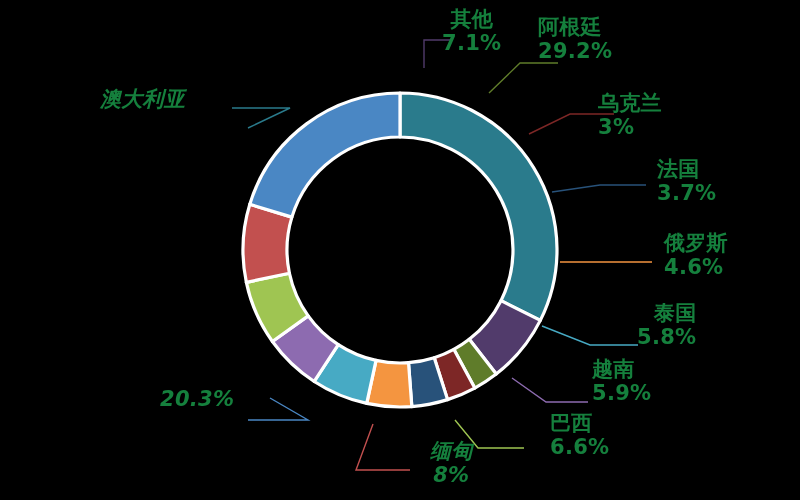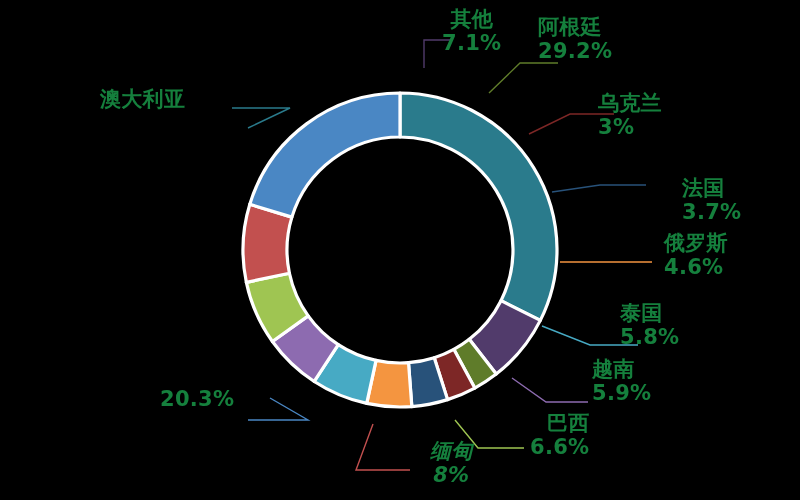--- a/index.html
+++ b/index.html
@@ -41,21 +41,21 @@
     color: #15803d;
     font-size: 21px;
     font-weight: bold;
     line-height: 1.12;
     white-space: nowrap;
     letter-spacing: 0.3px;
   }
   .label-name { display: block; }
   .label-pct  { display: block; }
   .lbl-right { text-align: left; }
-  .lbl-left  { text-align: right; }
+  .lbl-left  { text-align: right; font-style: italic; }
   .lbl-center{ text-align: center; }
 </style>
 </head>
 <body>
 
 <div id="chart-root">
   <svg class="donut-svg" viewBox="0 0 800 500">
     <g id="slices-layer">
         <path d="M 400.00 93.00 A 157 157 0 0 1 540.33 320.40 L 501.00 300.67 A 113 113 0 0 0 400.00 137.00 Z" class="slice-path" fill="#2a7b8c"></path>
         <path d="M 540.33 320.40 A 157 157 0 0 1 496.23 374.05 L 469.26 339.29 A 113 113 0 0 0 501.00 300.67 Z" class="slice-path" fill="#513b6b"></path>
@@ -92,37 +92,37 @@
         <span class="label-pct">7.1%</span>
       </div>
       <div class="label-group lbl-right" style="left: 538px; top: 16px;">
         <span class="label-name">阿根廷</span>
         <span class="label-pct">29.2%</span>
       </div>
       <div class="label-group lbl-right" style="left: 598px; top: 92px;">
         <span class="label-name">乌克兰</span>
         <span class="label-pct">3%</span>
       </div>
-      <div class="label-group lbl-right" style="left: 682px; top: 158px; margin-top: 19px;">
+      <div class="label-group lbl-right" style="left: 657px; top: 158px;">
         <span class="label-name">法国</span>
         <span class="label-pct">3.7%</span>
       </div>
       <div class="label-group lbl-right" style="left: 654px; top: 232px; margin-left: 10px;">
         <span class="label-name">俄罗斯</span>
         <span class="label-pct">4.6%</span>
       </div>
-      <div class="label-group lbl-right" style="left: 620px; top: 302px;">
+      <div class="label-group lbl-right" style="left: 637px; top: 302px; text-align: right;">
         <span class="label-name">泰国</span>
         <span class="label-pct">5.8%</span>
       </div>
       <div class="label-group lbl-right" style="left: 592px; top: 358px;">
         <span class="label-name">越南</span>
         <span class="label-pct">5.9%</span>
       </div>
-      <div class="label-group lbl-right" style="left: 530px; top: 412px; text-align: right;">
+      <div class="label-group lbl-right" style="left: 550px; top: 412px;">
         <span class="label-name">巴西</span>
         <span class="label-pct">6.6%</span>
       </div>
       <div class="label-group lbl-center" style="left: 430px; top: 440px; font-style: italic;">
         <span class="label-name">缅甸</span>
         <span class="label-pct">8%</span>
       </div>
       <div class="label-group lbl-left" style="left: 160px; top: 388px;">
         <span class="label-pct">20.3%</span>
       </div>

